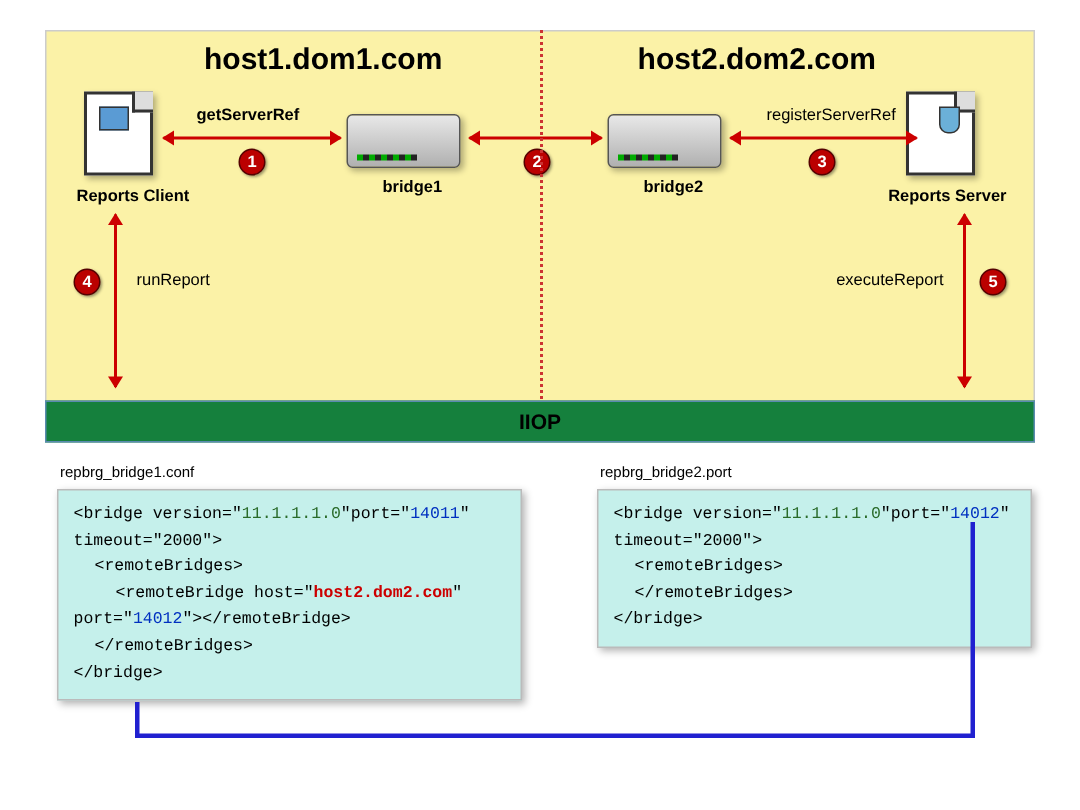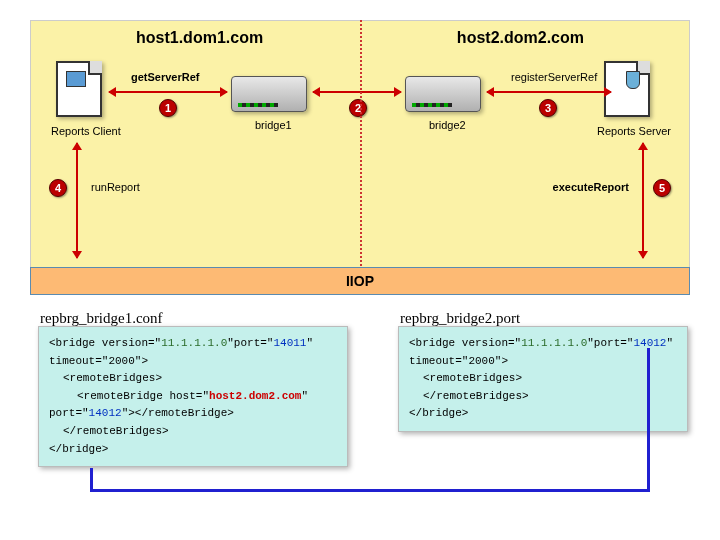--- a/index.html
+++ b/index.html
@@ -1,41 +1,41 @@
 <!DOCTYPE html>
 <html><head>
 <meta charset="utf-8">
 <style>
   * { box-sizing: border-box; margin: 0; padding: 0; }
   body { font-family: Arial, sans-serif; background: #fff; width: 720px; height: 540px; position: relative; overflow: hidden; }
   .diagram-area { position: absolute; top: 20px; left: 30px; right: 30px; height: 250px; background: #fbf2a7; border: 1px solid #ccc; }
-  .host-label { position: absolute; font-weight: bold; font-size: 16px; }
+  .host-label { position: absolute; font-weight: bold; font-size: 20px; }
   .divider { position: absolute; left: 50%; top: 20px; height: 250px; width: 0; border-left: 2px dotted #c33; }
   .icon { position: absolute; width: 60px; height: 50px; }
   .client-icon { left: 25px; top: 40px; }
   .server-icon { right: 25px; top: 40px; }
   .bridge-icon { top: 55px; width: 80px; height: 40px; }
   .doc { width: 46px; height: 56px; background: #fff; border: 2px solid #333; position: relative; box-shadow: 2px 2px 4px rgba(0,0,0,0.3); }
   .doc::before { content: ''; position: absolute; top: -2px; right: -2px; width: 12px; height: 12px; background: #ddd; border-left: 2px solid #333; border-bottom: 2px solid #333; }
   .doc-inner { position: absolute; top: 8px; left: 8px; width: 20px; height: 16px; background: #5a9bd4; border: 1px solid #333; }
   .server-doc::after { content: ''; position: absolute; top: 8px; right: 8px; width: 12px; height: 16px; background: #6bb0d8; border-radius: 0 0 6px 6px; border: 1px solid #333; }
   .server-box { width: 76px; height: 36px; background: linear-gradient(#e8e8e8,#b0b0b0); border: 1px solid #555; border-radius: 4px; position: relative; box-shadow: 2px 2px 4px rgba(0,0,0,0.3); }
   .server-box::before { content:''; position:absolute; bottom:4px; left:6px; width:40px; height:4px; background:repeating-linear-gradient(90deg,#0a0 0 4px,#222 4px 8px); }
-  .label { position: absolute; font-size: 11px; font-weight: normal; }
+  .label { position: absolute; font-size: 11px; font-weight: bold; }
   .arrow-h { position: absolute; height: 2px; background: #c00; }
   .arrow-h::before, .arrow-h::after { content:''; position:absolute; width:0; height:0; border-top:5px solid transparent; border-bottom:5px solid transparent; top:-4px; }
   .arrow-head-right::after { right:-1px; border-left:8px solid #c00; }
   .arrow-head-left::before { left:-1px; border-right:8px solid #c00; }
   .arrow-v { position: absolute; width: 2px; background: #c00; }
   .arrow-v::after { content:''; position:absolute; width:0;height:0; border-left:5px solid transparent; border-right:5px solid transparent; border-top:8px solid #c00; bottom:-1px; left:-4px; }
   .arrow-v::before { content:''; position:absolute; width:0;height:0; border-left:5px solid transparent; border-right:5px solid transparent; border-bottom:8px solid #c00; top:-1px; left:-4px; }
   .num-badge { position: absolute; width: 18px; height: 18px; background: #b00; border-radius: 50%; color: #fff; font-size: 11px; font-weight: bold; display: flex; align-items: center; justify-content: center; border: 1px solid #500; box-shadow: 1px 1px 2px rgba(0,0,0,0.4); }
-  .iiop-bar { position: absolute; top: 267px; left: 30px; right: 30px; height: 28px; background: #fdba74; border: 1px solid #5a8bb0; display: flex; align-items: center; justify-content: center; font-weight: bold; font-size: 14px; }
+  .iiop-bar { position: absolute; top: 267px; left: 30px; right: 30px; height: 28px; background: #15803d; border: 1px solid #5a8bb0; display: flex; align-items: center; justify-content: center; font-weight: bold; font-size: 14px; }
   .conf-box { position: absolute; background: #c5f0eb; border: 1px solid #bbb; padding: 8px 10px; font-family: 'Courier New', monospace; font-size: 11px; line-height: 1.6; box-shadow: 2px 2px 5px rgba(0,0,0,0.3); }
-  .conf-title { position: absolute; font-family: Liberation Serif, serif; font-size: 15px; text-align: center; }
+  .conf-title { position: absolute; font-family: Liberation Sans, sans-serif; font-size: 10px; text-align: center; }
   .kw-port { color: #0030c0; font-weight: normal; }
   .kw-host { color: #c00; font-weight: bold; }
   .kw-ver { color: #2a6b2a; }
   .conn-line { position: absolute; background: #2020d0; }
 </style>
 </head>
 <body>
 
 <div class="diagram-area">
   <div class="host-label" style="left:105px; top:8px;">host1.dom1.com</div>
@@ -72,21 +72,21 @@
 
   <div class="arrow-h arrow-head-left arrow-head-right" style="left:456px; top:70px; width:124px;"></div>
   <div class="label" style="left:480px; top:50px; font-weight:normal;">registerServerRef</div>
   <div class="num-badge" style="left:508px; top:78px;">3</div>
 
   <div class="arrow-v" style="left:45px; top:122px; height:115px;"></div>
   <div class="label" style="left:60px; top:160px; font-weight:normal;">runReport</div>
   <div class="num-badge" style="left:18px; top:158px;">4</div>
 
   <div class="arrow-v" style="right:45px; top:122px; height:115px;"></div>
-  <div class="label" style="right:60px; top:160px; font-weight:bold;">executeReport</div>
+  <div class="label" style="right:60px; top:160px; font-weight:normal;">executeReport</div>
   <div class="num-badge" style="right:18px; top:158px;">5</div>
 </div>
 
 <div class="divider"></div>
 
 <div class="iiop-bar">IIOP</div>
 
 <div class="conf-title" style="left:40px; top:310px;">repbrg_bridge1.conf</div>
 <div class="conf-box" style="left:38px; top:326px; width:310px;">
   <div><span>&lt;bridge version="</span><span class="kw-ver">11.1.1.1.0</span><span>"port="</span><span class="kw-port">14011</span><span>"</span></div>

